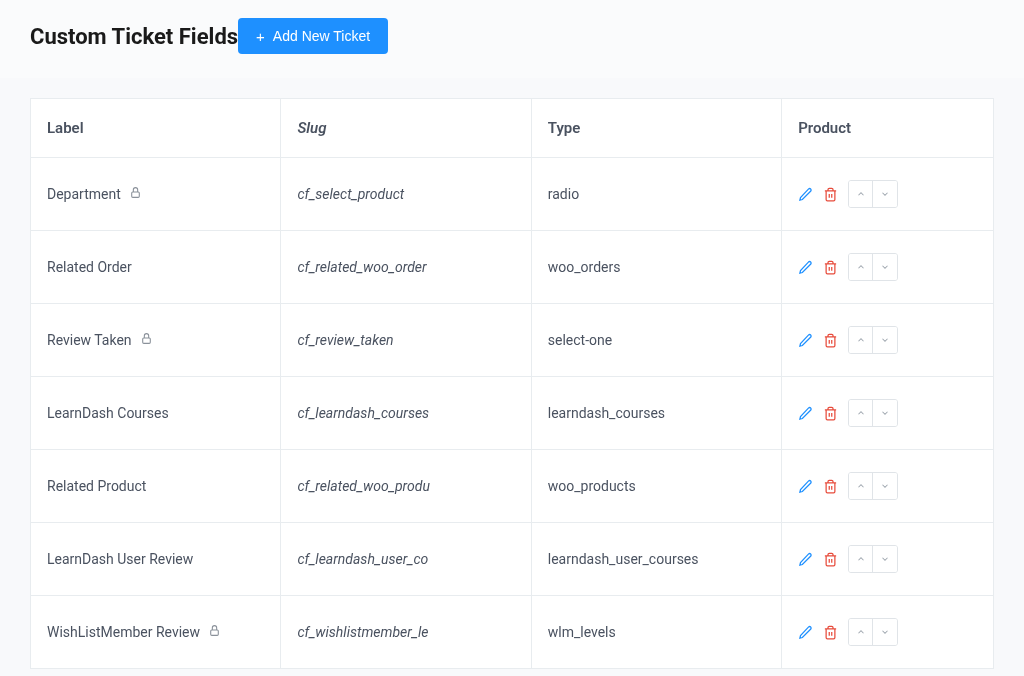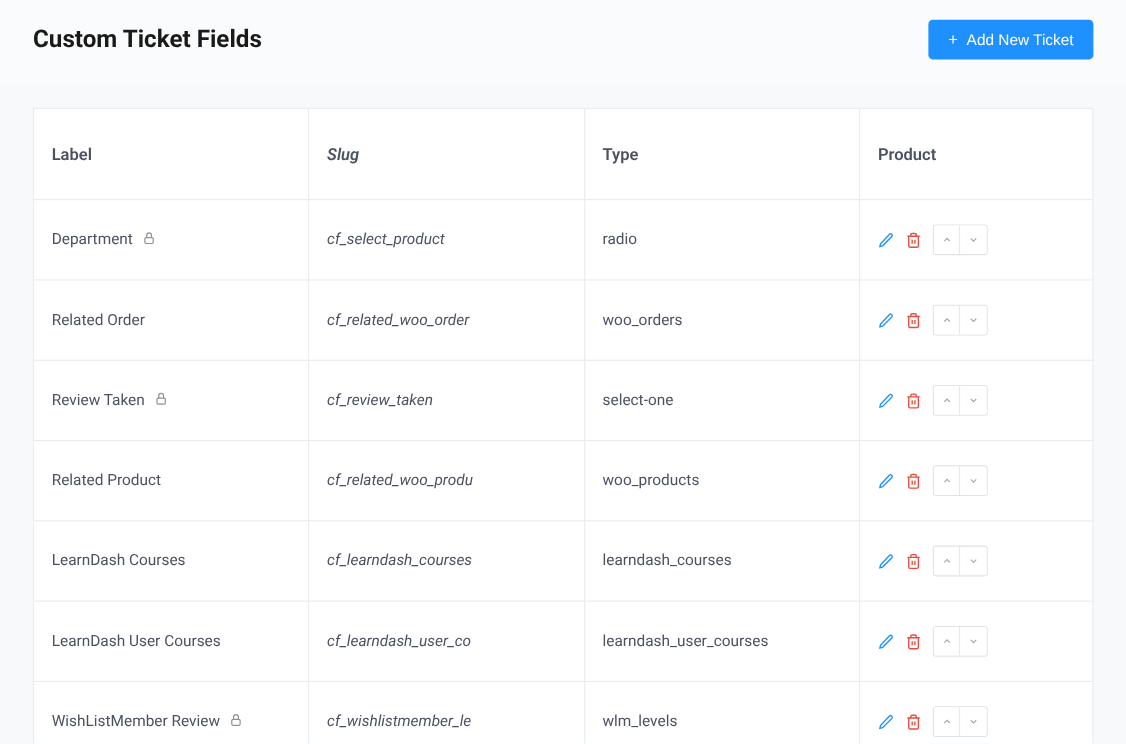--- a/index.html
+++ b/index.html
@@ -13,21 +13,20 @@
       color: #333;
       width: 1024px;
       height: 676px;
       overflow: hidden;
     }
     .container {
       padding: 0;
     }
     .header {
       display: flex;
-      justify-content: space-between;
       align-items: center;
       padding: 18px 30px 24px 30px;
       background: #fafbfc;
     }
     .page-title {
       font-size: 22px;
       font-weight: 700;
       color: #1a1a1a;
     }
     .add-button {
@@ -61,21 +60,21 @@
     .table th, .table td {
       text-align: left;
       padding: 22px 16px;
       border: 1px solid #e8ecef;
       font-size: 14px;
     }
     .table th {
       font-weight: 600;
       color: #4a5260;
       font-size: 15px;
-      padding: 32px 16px;
+      padding: 20px 16px;
     }
     .table td {
       color: #4a5260;
       font-weight: 400;
     }
     .col-label { width: 26%; }
     .col-slug { width: 26%; font-style: italic; }
     .col-type { width: 26%; }
     .col-actions { width: 22%; }
     .label-cell {
@@ -264,20 +263,55 @@
                       <polyline points="6 9 12 15 18 9"></polyline>
                     </svg>
                   </button>
                 </div>
               </div>
             </td>
           </tr>
           <tr>
             <td class="col-label">
               <div class="label-cell">
+                <span>LearnDash Courses</span>
+              </div>
+            </td>
+            <td class="col-slug">cf_learndash_courses</td>
+            <td class="col-type">learndash_courses</td>
+            <td class="col-actions">
+              <div class="actions-cell">
+                <span class="action-icon edit-icon">
+                  <svg viewBox="0 0 24 24" fill="none" stroke="#1e90ff" stroke-width="2">
+                    <path d="M17 3a2.5 2.5 0 0 1 3.5 3.5L7 20l-4 1 1-4L17 3z"></path>
+                  </svg>
+                </span>
+                <span class="action-icon delete-icon">
+                  <svg viewBox="0 0 24 24" fill="none" stroke="#e74c3c" stroke-width="2">
+                    <path d="M3 6h18M8 6V4a2 2 0 0 1 2-2h4a2 2 0 0 1 2 2v2m3 0v14a2 2 0 0 1-2 2H7a2 2 0 0 1-2-2V6h14zM10 11v6M14 11v6"></path>
+                  </svg>
+                </span>
+                <div class="arrow-group">
+                  <button class="arrow-btn">
+                    <svg viewBox="0 0 24 24" fill="none" stroke="#a0a8b0" stroke-width="2.5">
+                      <polyline points="6 15 12 9 18 15"></polyline>
+                    </svg>
+                  </button>
+                  <button class="arrow-btn">
+                    <svg viewBox="0 0 24 24" fill="none" stroke="#a0a8b0" stroke-width="2.5">
+                      <polyline points="6 9 12 15 18 9"></polyline>
+                    </svg>
+                  </button>
+                </div>
+              </div>
+            </td>
+          </tr>
+          <tr>
+            <td class="col-label">
+              <div class="label-cell">
                 <span>Related Product</span>
               </div>
             </td>
             <td class="col-slug">cf_related_woo_produ</td>
             <td class="col-type">woo_products</td>
             <td class="col-actions">
               <div class="actions-cell">
                 <span class="action-icon edit-icon">
                   <svg viewBox="0 0 24 24" fill="none" stroke="#1e90ff" stroke-width="2">
                     <path d="M17 3a2.5 2.5 0 0 1 3.5 3.5L7 20l-4 1 1-4L17 3z"></path>
@@ -299,56 +333,21 @@
                       <polyline points="6 9 12 15 18 9"></polyline>
                     </svg>
                   </button>
                 </div>
               </div>
             </td>
           </tr>
           <tr>
             <td class="col-label">
               <div class="label-cell">
-                <span>LearnDash Courses</span>
-              </div>
-            </td>
-            <td class="col-slug">cf_learndash_courses</td>
-            <td class="col-type">learndash_courses</td>
-            <td class="col-actions">
-              <div class="actions-cell">
-                <span class="action-icon edit-icon">
-                  <svg viewBox="0 0 24 24" fill="none" stroke="#1e90ff" stroke-width="2">
-                    <path d="M17 3a2.5 2.5 0 0 1 3.5 3.5L7 20l-4 1 1-4L17 3z"></path>
-                  </svg>
-                </span>
-                <span class="action-icon delete-icon">
-                  <svg viewBox="0 0 24 24" fill="none" stroke="#e74c3c" stroke-width="2">
-                    <path d="M3 6h18M8 6V4a2 2 0 0 1 2-2h4a2 2 0 0 1 2 2v2m3 0v14a2 2 0 0 1-2 2H7a2 2 0 0 1-2-2V6h14zM10 11v6M14 11v6"></path>
-                  </svg>
-                </span>
-                <div class="arrow-group">
-                  <button class="arrow-btn">
-                    <svg viewBox="0 0 24 24" fill="none" stroke="#a0a8b0" stroke-width="2.5">
-                      <polyline points="6 15 12 9 18 15"></polyline>
-                    </svg>
-                  </button>
-                  <button class="arrow-btn">
-                    <svg viewBox="0 0 24 24" fill="none" stroke="#a0a8b0" stroke-width="2.5">
-                      <polyline points="6 9 12 15 18 9"></polyline>
-                    </svg>
-                  </button>
-                </div>
-              </div>
-            </td>
-          </tr>
-          <tr>
-            <td class="col-label">
-              <div class="label-cell">
-                <span>LearnDash User Courses</span>
+                <span>LearnDash User Review</span>
               </div>
             </td>
             <td class="col-slug">cf_learndash_user_co</td>
             <td class="col-type">learndash_user_courses</td>
             <td class="col-actions">
               <div class="actions-cell">
                 <span class="action-icon edit-icon">
                   <svg viewBox="0 0 24 24" fill="none" stroke="#1e90ff" stroke-width="2">
                     <path d="M17 3a2.5 2.5 0 0 1 3.5 3.5L7 20l-4 1 1-4L17 3z"></path>
                   </svg>

